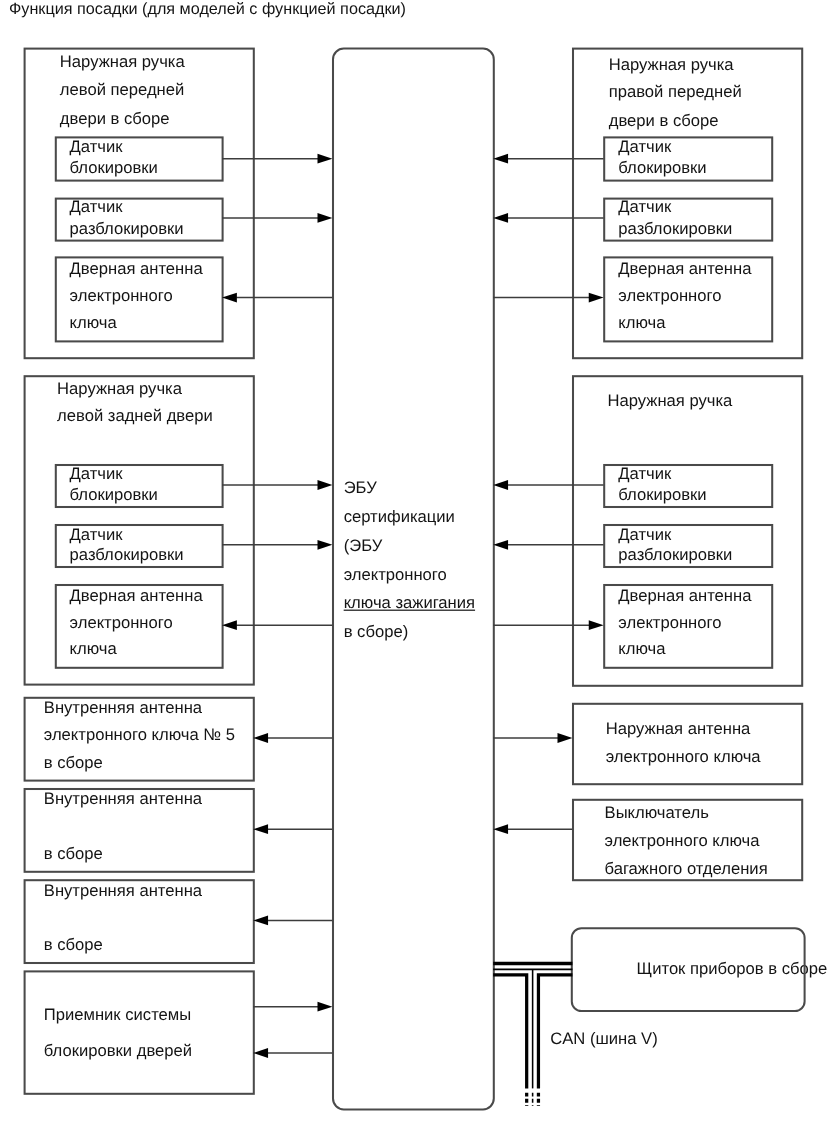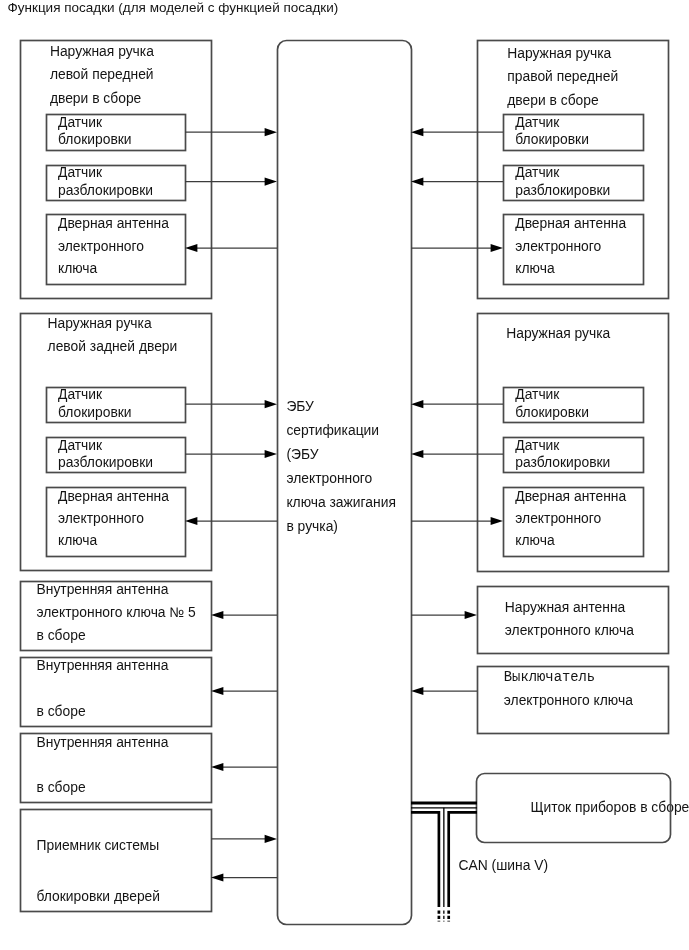--- a/index.html
+++ b/index.html
@@ -37,49 +37,50 @@
   <div class="tx" style="left:58px;top:506.85px;">электронного</div>
   <div class="tx" style="left:58px;top:529.2px;">ключа</div>
   <div class="tx" style="left:36.5px;top:578.3px;">Внутренняя антенна</div>
   <div class="tx" style="left:36.5px;top:601px;">электронного ключа № 5</div>
   <div class="tx" style="left:36.5px;top:623.7px;">в сборе</div>
   <div class="tx" style="left:36.5px;top:654.3px;">Внутренняя антенна</div>
   <div class="tx" style="left:36.5px;top:699.7px;">в сборе</div>
   <div class="tx" style="left:36.5px;top:730.8px;">Внутренняя антенна</div>
   <div class="tx" style="left:36.5px;top:776.2px;">в сборе</div>
   <div class="tx" style="left:36.5px;top:834px;">Приемник системы</div>
-  <div class="tx" style="left:36.5px;top:885px;">блокировки дверей</div>
+  <div class="tx" style="left:36.5px;top:864px;">блокировки дверей</div>
   <div class="tx" style="left:286.4px;top:395.4px;">ЭБУ</div>
   <div class="tx" style="left:286.4px;top:419.26px;">сертификации</div>
   <div class="tx" style="left:286.4px;top:443.12px;">(ЭБУ</div>
   <div class="tx" style="left:286.4px;top:466.98px;">электронного</div>
-  <div class="tx" style="left:286.4px;top:490.84px;">ключа зажигания</div>
-  <div class="tx" style="left:286.4px;top:514.7px;">в ручка)</div>
+  <div class="tx" style="left:286.4px;top:490.84px;text-decoration:underline;">ключа зажигания</div>
+  <div class="tx" style="left:286.4px;top:514.7px;">в сборе)</div>
   <div class="tx" style="left:507.3px;top:42px;">Наружная ручка</div>
   <div class="tx" style="left:507.3px;top:65.4px;">правой передней</div>
   <div class="tx" style="left:507.3px;top:88.8px;">двери в сборе</div>
   <div class="tx" style="left:515.3px;top:110.5px;">Датчик</div>
   <div class="tx" style="left:515.3px;top:128.4px;">блокировки</div>
   <div class="tx" style="left:515.3px;top:161.1px;">Датчик</div>
   <div class="tx" style="left:515.3px;top:179px;">разблокировки</div>
   <div class="tx" style="left:515.3px;top:212.4px;">Дверная антенна</div>
   <div class="tx" style="left:515.3px;top:234.75px;">электронного</div>
   <div class="tx" style="left:515.3px;top:257.1px;">ключа</div>
   <div class="tx" style="left:506.3px;top:321.8px;">Наружная ручка</div>
   <div class="tx" style="left:515.3px;top:383.4px;">Датчик</div>
   <div class="tx" style="left:515.3px;top:401.3px;">блокировки</div>
   <div class="tx" style="left:515.3px;top:433.5px;">Датчик</div>
   <div class="tx" style="left:515.3px;top:451.4px;">разблокировки</div>
   <div class="tx" style="left:515.3px;top:484.5px;">Дверная антенна</div>
   <div class="tx" style="left:515.3px;top:506.85px;">электронного</div>
   <div class="tx" style="left:515.3px;top:529.2px;">ключа</div>
   <div class="tx" style="left:504.8px;top:596.1px;">Наружная антенна</div>
   <div class="tx" style="left:504.8px;top:618.9px;">электронного ключа</div>
-  <div class="tx" style="left:503.8px;top:665.9px;font-family:Liberation Mono, monospace;">Выключатель</div>
+  <div class="tx" style="left:503.8px;top:665.9px;">Выключатель</div>
   <div class="tx" style="left:503.8px;top:688.7px;">электронного ключа</div>
+  <div class="tx" style="left:503.8px;top:711.5px;">багажного отделения</div>
   <div class="tx" style="left:490.5px;top:795.5px;margin-left:40px;">Щиток приборов в сборе</div>
   <div class="tx" style="left:458.5px;top:853.5px;">CAN (шина V)</div>
 
   <svg class="lines" viewBox="0 0 689 950">
     <g>
       <rect x="20.5" y="40.5" width="191" height="258" rx="0" ry="0" fill="none" stroke="#4a4a4a" stroke-width="1.7"></rect>
       <rect x="46.5" y="114.5" width="139" height="36" rx="0" ry="0" fill="none" stroke="#4a4a4a" stroke-width="1.7"></rect>
       <rect x="46.5" y="165.5" width="139" height="35" rx="0" ry="0" fill="none" stroke="#4a4a4a" stroke-width="1.7"></rect>
       <rect x="46.5" y="214.5" width="139" height="70" rx="0" ry="0" fill="none" stroke="#4a4a4a" stroke-width="1.7"></rect>
       <rect x="20.5" y="313.5" width="191" height="257" rx="0" ry="0" fill="none" stroke="#4a4a4a" stroke-width="1.7"></rect>

